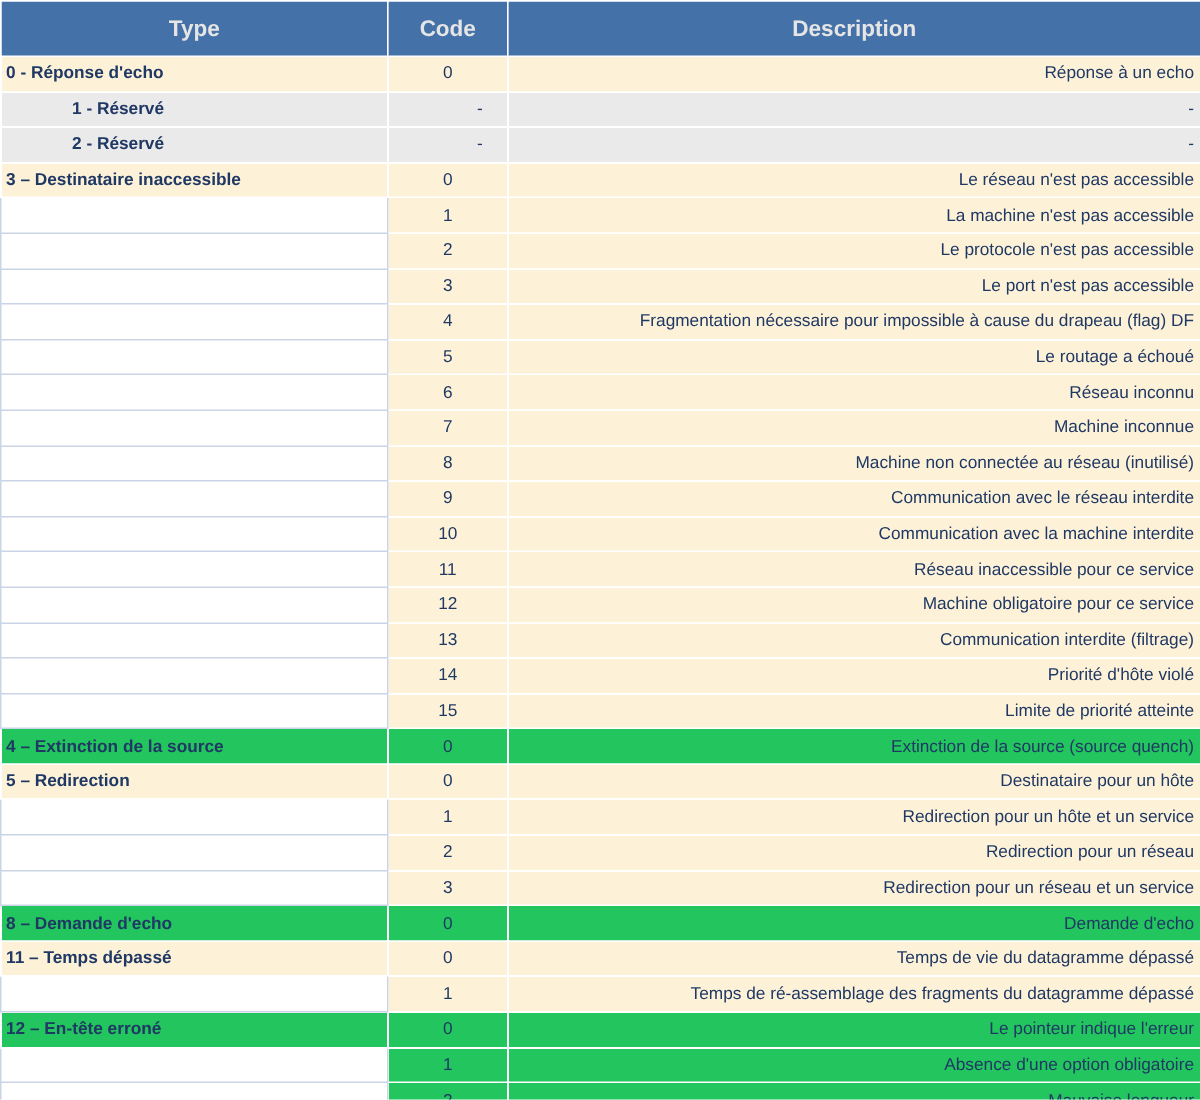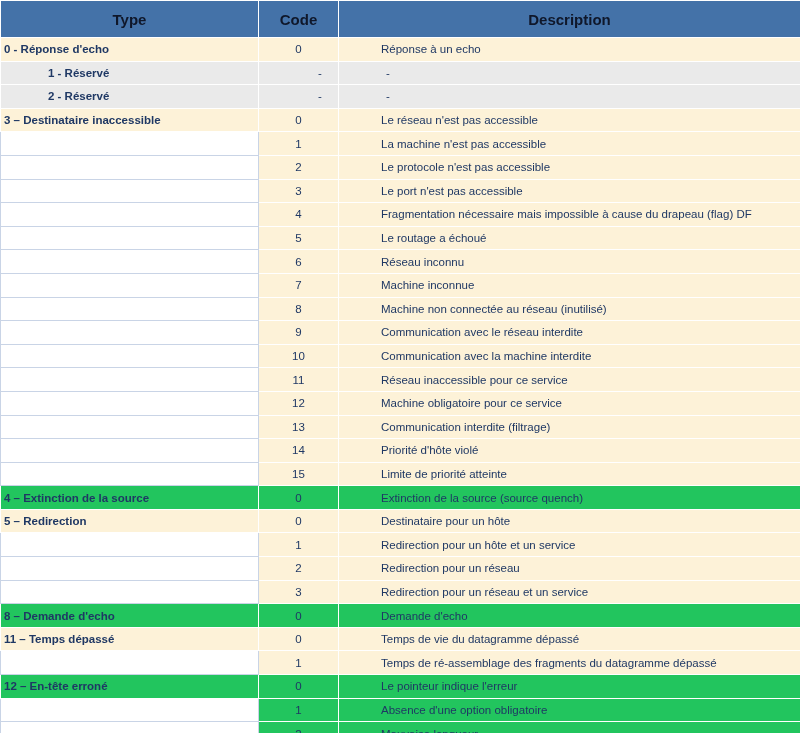--- a/index.html
+++ b/index.html
@@ -21,21 +21,21 @@
     border-collapse: collapse;
     width: 800px;
     table-layout: fixed;
   }
   table.icmp col.c-type  { width: 258px; }
   table.icmp col.c-code  { width: 80px; }
   table.icmp col.c-desc  { width: 462px; }
 
   thead th {
     background: #4472a8;
-    color: #0f172a;
+    color: #e5e5e5;
     font-size: 15px;
     font-weight: bold;
     text-align: center;
     padding: 6px 4px;
     border: 1px solid #ffffff;
     height: 24px;
   }
   tbody td {
     font-size: 11.5px;
     padding: 2px 4px;
@@ -51,20 +51,21 @@
     padding-left: 3px;
     margin-top: 24px;
   }
   td.code {
     text-align: center;
     color: #1f3864;
   }
   td.desc {
     color: #1f3864;
     padding-left: 42px;
+    text-align: right;
   }
   
   tr.tint-cream td { background: #fdf2d8; }
   tr.tint-blue  td { background: #22c55e; }
   tr.tint-gray  td { background: #eaeaea; padding-left: 47px; }
 
   
   td.type.blank {
     background: #ffffff !important;
     border: 1px solid #c9d4e6;
@@ -119,21 +120,21 @@
           <td class="desc">Le protocole n'est pas accessible</td>
         </tr>
         <tr class="tint-cream">
           <td class="type blank"></td>
           <td class="code">3</td>
           <td class="desc">Le port n'est pas accessible</td>
         </tr>
         <tr class="tint-cream">
           <td class="type blank"></td>
           <td class="code">4</td>
-          <td class="desc">Fragmentation nécessaire mais impossible à cause du drapeau (flag) DF</td>
+          <td class="desc">Fragmentation nécessaire pour impossible à cause du drapeau (flag) DF</td>
         </tr>
         <tr class="tint-cream">
           <td class="type blank"></td>
           <td class="code">5</td>
           <td class="desc">Le routage a échoué</td>
         </tr>
         <tr class="tint-cream">
           <td class="type blank"></td>
           <td class="code">6</td>
           <td class="desc">Réseau inconnu</td>

